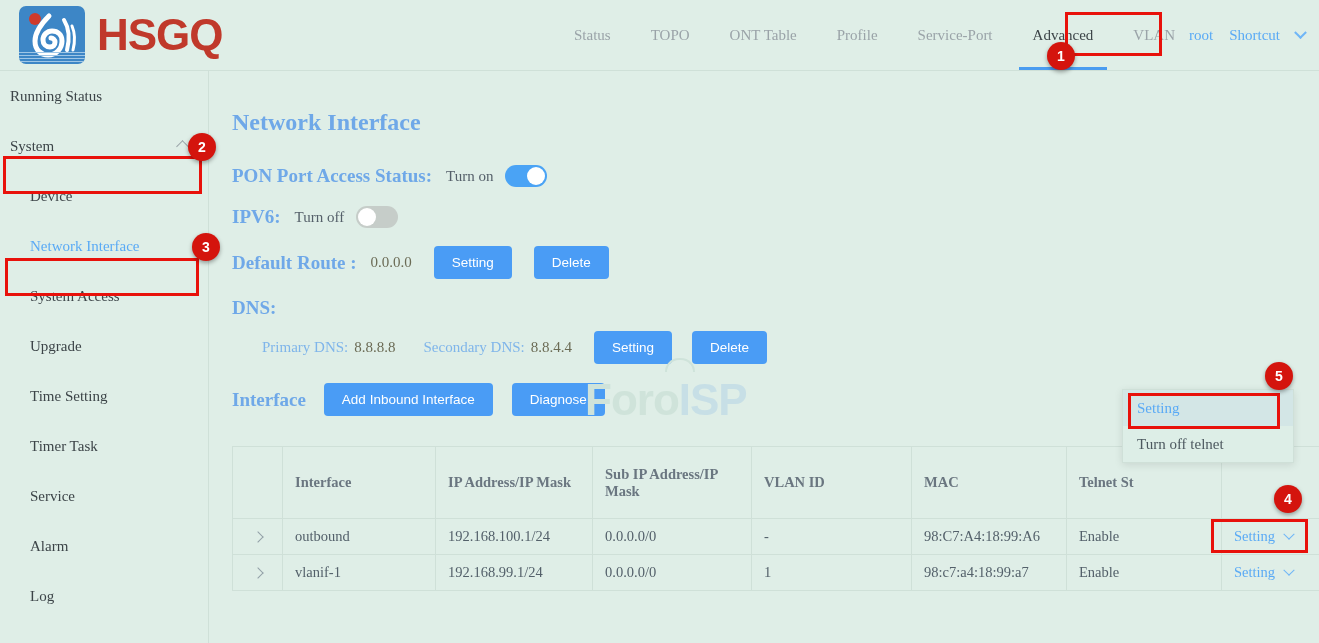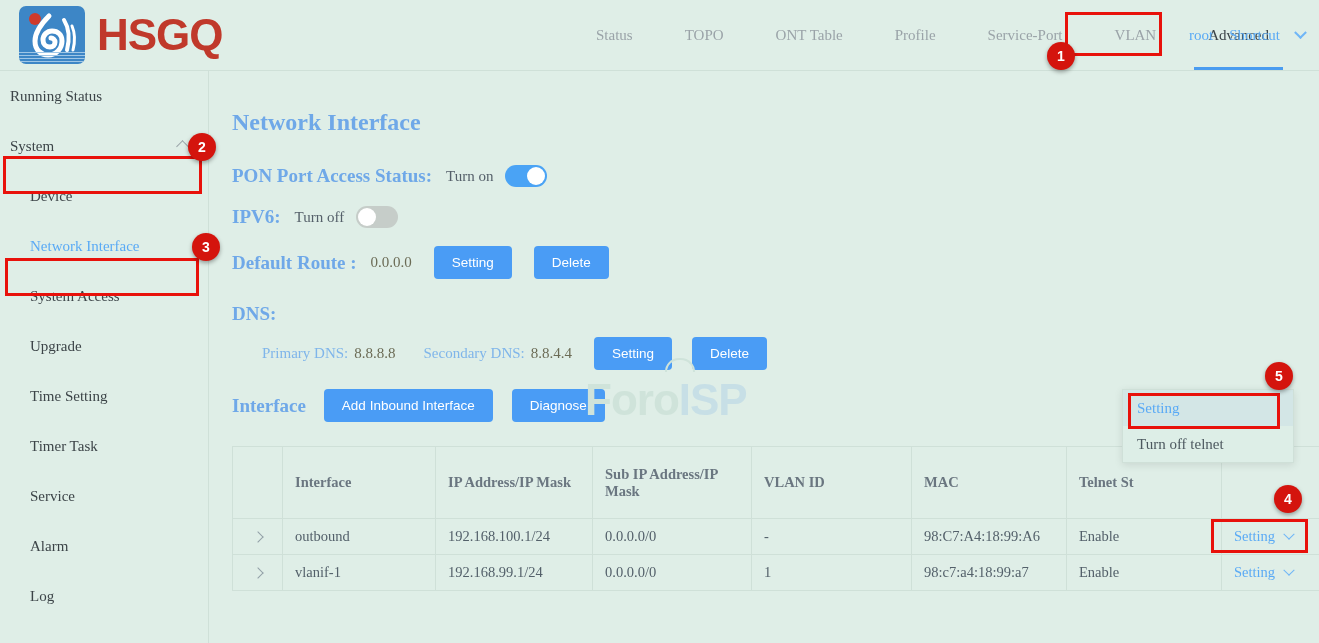--- a/index.html
+++ b/index.html
@@ -31,22 +31,22 @@
   .logo-bars i {
     display: block; height: 1px; background: #9fc6e6; margin-bottom: 2px;
   }
   .logo-text {
     font-family: "Liberation Sans", sans-serif;
     font-weight: bold; font-size: 44px; color: #c0392b;
     letter-spacing: -1px; margin-left: 12px; line-height: 1;
   }
 
   .mainnav {
-    position: absolute; left: 576px; top: 0; height: 70px;
-    display: flex; align-items: flex-start; gap: 12px;
+    position: absolute; left: 554px; top: 0; height: 70px;
+    display: flex; align-items: flex-start; gap: 0;
   }
   .navitem {
     font-size: 15px; color: #9aa3a8; padding: 0 20px;
     line-height: 70px; position: relative; white-space: nowrap;
     cursor: pointer;
   }
   .navitem.active { color: #3c4448; }
   .navitem.active::after {
     content: ""; position: absolute; left: 6px; right: 6px; bottom: 0;
     height: 3px; background: #4a9cf0;
@@ -201,22 +201,22 @@
       </div>
       <div class="logo-text">HSGQ</div>
     </div>
 
     <nav class="mainnav">
       <div class="navitem">Status</div>
       <div class="navitem">TOPO</div>
       <div class="navitem">ONT Table</div>
       <div class="navitem">Profile</div>
       <div class="navitem">Service-Port</div>
+      <div class="navitem active">Advanced</div>
       <div class="navitem">VLAN</div>
-      <div class="navitem active">Advanced</div>
     </nav>
 
     <div class="rightnav">
       <span class="lnk">root</span>
       <span class="lnk">Shortcut</span>
       <span class="chev-dn"></span>
     </div>
   </div>
 
   <aside class="sidebar">
@@ -281,21 +281,21 @@
       </span>
     </div>
 
     <div class="row" style="margin-top:18px;">
       <span class="lbl-blue">Default Route :</span>
       <span class="val-txt" style="margin-left:14px;">0.0.0.0</span>
       <button class="btn" style="margin-left:22px;">Setting</button>
       <button class="btn" style="margin-left:22px;">Delete</button>
     </div>
 
-    <div class="row" style="margin-top:24px;">
+    <div class="row" style="margin-top:18px;">
       <span class="lbl-blue">DNS:</span>
     </div>
 
     <div class="row" style="margin-top:12px; margin-left:52px;">
       <span class="sm-txt" style="color:#7fb5ea;">Primary DNS:</span>
       <span class="val-txt" style="margin-left:6px;">8.8.8.8</span>
       <span class="sm-txt" style="color:#7fb5ea; margin-left:28px;">Secondary DNS:</span>
       <span class="val-txt" style="margin-left:6px;">8.8.4.4</span>
       <button class="btn" style="margin-left:22px;">Setting</button>
       <button class="btn" style="margin-left:20px;">Delete</button>

